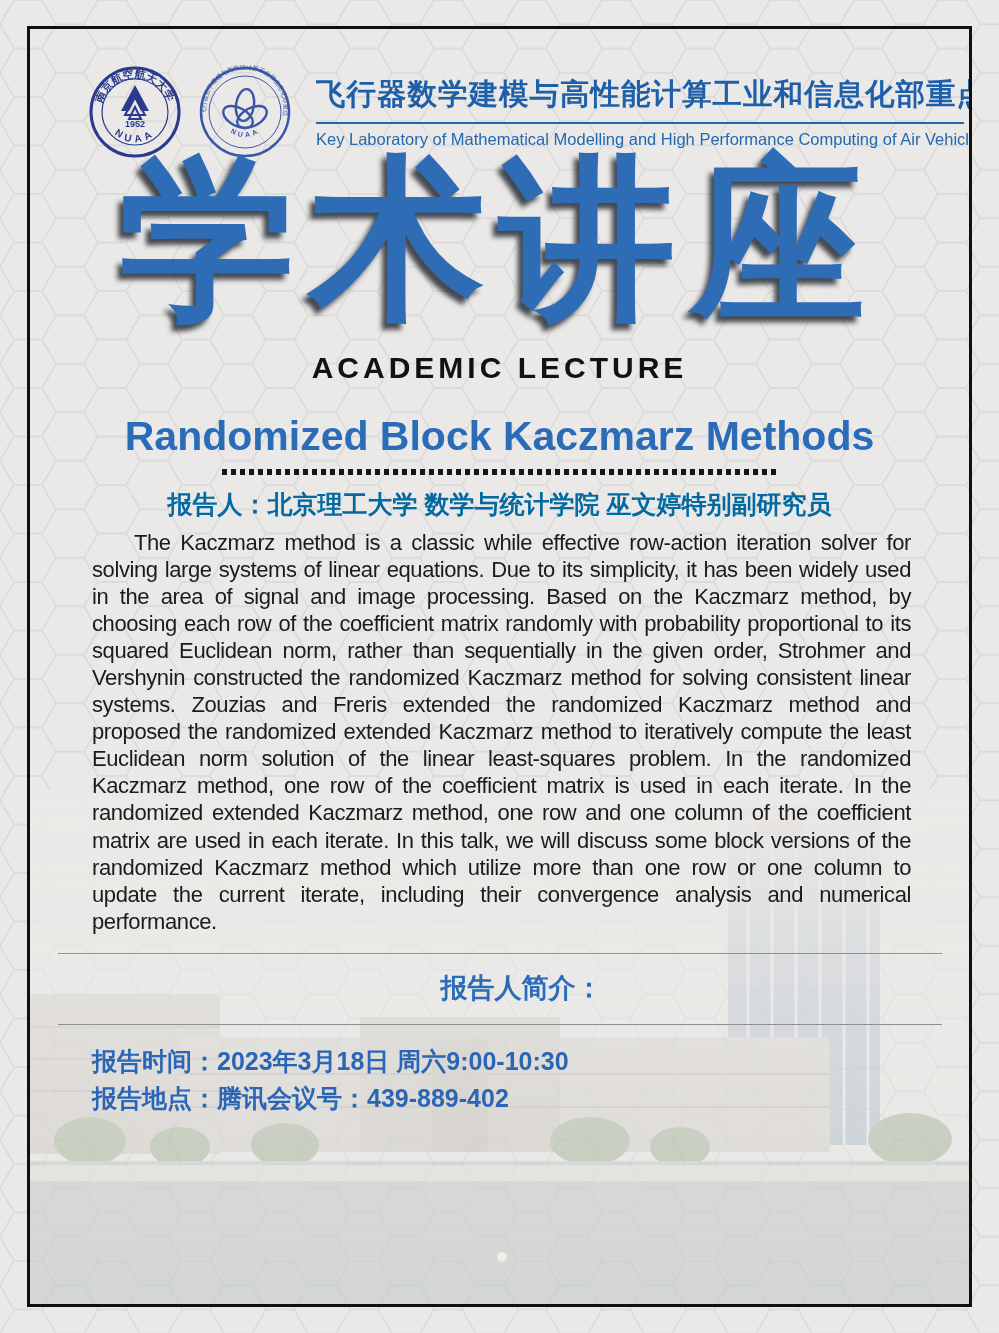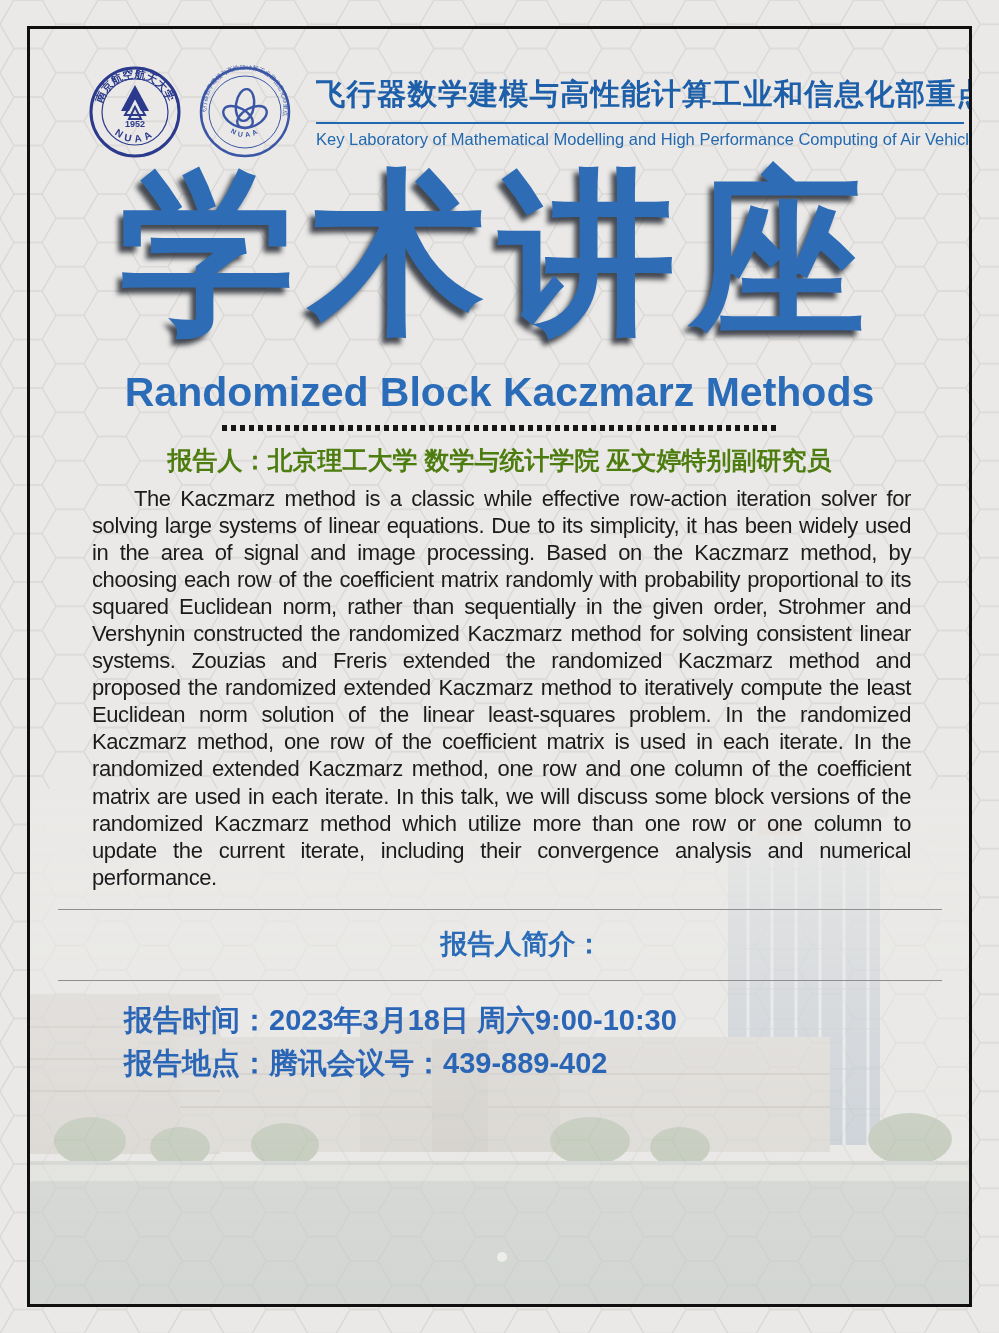--- a/index.html
+++ b/index.html
@@ -32,38 +32,39 @@
   .lab-rule { border: 0; border-top: 2px solid #2268b0; margin: 7px 0 6px 0; width: 648px; }
   .lab-en { color: #2268b0; font-size: 16.5px; white-space: nowrap; }
 
   
   .banner-zh {
     text-align: center; margin-top: 6px;
     font-size: 176px; line-height: 1.0; font-weight: 800;
     letter-spacing: 14px; color: #2e6db6;
     text-shadow: -5px 6px 5px rgba(28,33,43,0.8);
     white-space: nowrap;
+    font-family: Liberation Mono, monospace;
   }
   .banner-en {
     text-align: center; margin-top: 10px;
     font-size: 30px; font-weight: 700; letter-spacing: 4px; color: #121212;
   }
 
   
   .lecture-title {
     text-align: center; margin-top: 28px;
     font-size: 41px; font-weight: 800; color: #2a6cb8; letter-spacing: 0px;
   }
   .dotted-rule {
     width: 556px; height: 6px; margin: 9px auto 0 auto;
     background: repeating-linear-gradient(90deg, #161616 0 5px, transparent 5px 9px);
   }
   .speaker-line {
     text-align: center; margin-top: 13px;
-    font-size: 25px; font-weight: bold; color: #4d7c0f;
+    font-size: 25px; font-weight: bold; color: #0369a1;
   }
 
   
   .abstract {
     margin: 8px 58px 0 62px;
     font-size: 22px; line-height: 1.23; color: #1b1b1b;
     text-align: justify; text-indent: 42px;
     letter-spacing: -0.4px;
   }
 
@@ -75,21 +76,21 @@
     font-size: 27px; font-weight: bold; color: #2a6cb8; margin-left: 44px;
   }
   .bio-text {
     margin: 12px 52px 0 56px;
     font-size: 25.5px; line-height: 1.44; color: #141414;
     text-align: justify; text-indent: 2em;
   }
 
   
   .footer { margin: 18px 60px 0 62px; }
-  .footer-line { font-size: 29px; font-weight: bold; color: #2b66b6; line-height: 1.5; margin-left: 32px; }
+  .footer-line { font-size: 25px; font-weight: bold; color: #2b66b6; line-height: 1.5; }
 
   .logo-svg { display: block; }
 </style>
 </head>
 <body>
 
 <svg class="bg-hex" width="999" height="1333">
   <defs>
     <pattern id="hex" width="84" height="48.5" patternUnits="userSpaceOnUse">
       <path d="M0,24.25 L14,0 L42,0 L56,24.25 L42,48.5 L14,48.5 Z M56,24.25 L84,24.25" fill="none" stroke="#d9d8d5" stroke-width="1.4"></path>
@@ -205,20 +206,21 @@
         </svg>
       </div>
       <div class="header-titles">
         <div class="lab-zh">飞行器数学建模与高性能计算工业和信息化部重点实验室</div>
         <hr class="lab-rule">
         <div class="lab-en">Key Laboratory of Mathematical Modelling and High Performance Computing of Air Vehicles</div>
       </div>
     </div>
 
     <div class="banner-zh">学术讲座</div>
+    <div class="banner-en">ACADEMIC LECTURE</div>
 
     <div class="lecture-title">Randomized Block Kaczmarz Methods</div>
     <div class="dotted-rule"></div>
     <div class="speaker-line">报告人：北京理工大学 数学与统计学院 巫文婷特别副研究员</div>
 
     <p class="abstract">The Kaczmarz method is a classic while effective row-action iteration solver for solving large systems of linear equations. Due to its simplicity, it has been widely used in the area of signal and image processing. Based on the Kaczmarz method, by choosing each row of the coefficient matrix randomly with probability proportional to its squared Euclidean norm, rather than sequentially in the given order, Strohmer and Vershynin constructed the randomized Kaczmarz method for solving consistent linear systems. Zouzias and Freris extended the randomized Kaczmarz method and proposed the randomized extended Kaczmarz method to iteratively compute the least Euclidean norm solution of the linear least-squares problem. In the randomized Kaczmarz method, one row of the coefficient matrix is used in each iterate. In the randomized extended Kaczmarz method, one row and one column of the coefficient matrix are used in each iterate. In this talk, we will discuss some block versions of the randomized Kaczmarz method which utilize more than one row or one column to update the current iterate, including their convergence analysis and numerical performance.</p>
 
     <hr class="sep">
 
     <div class="bio-heading">报告人简介：</div>

